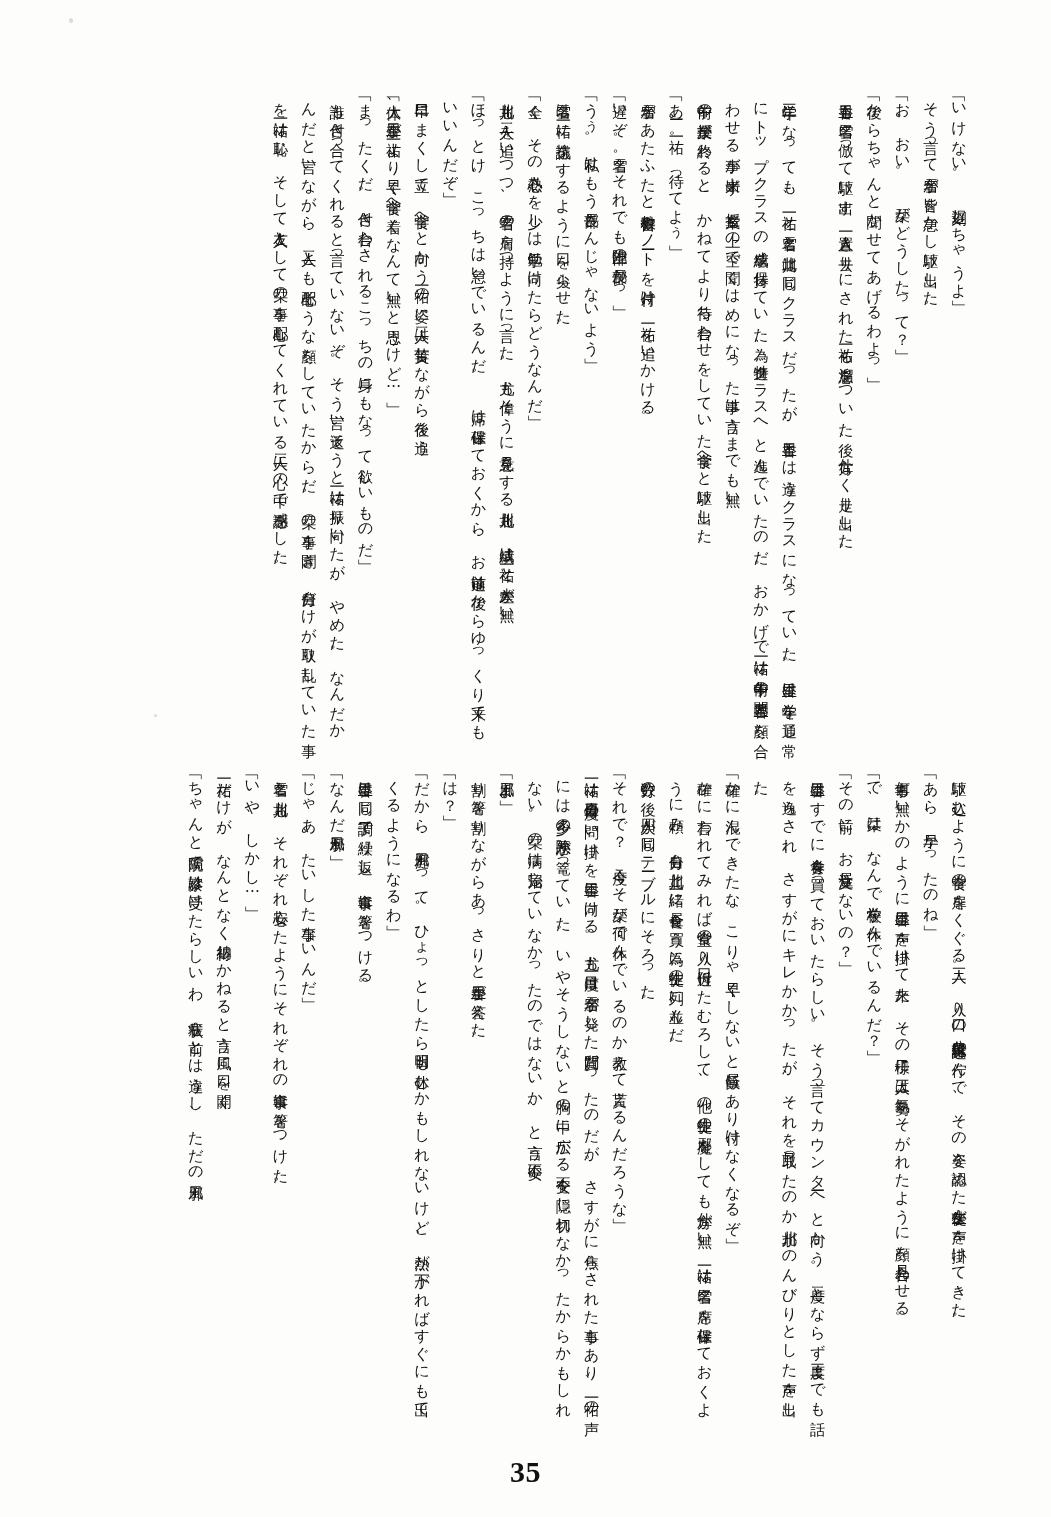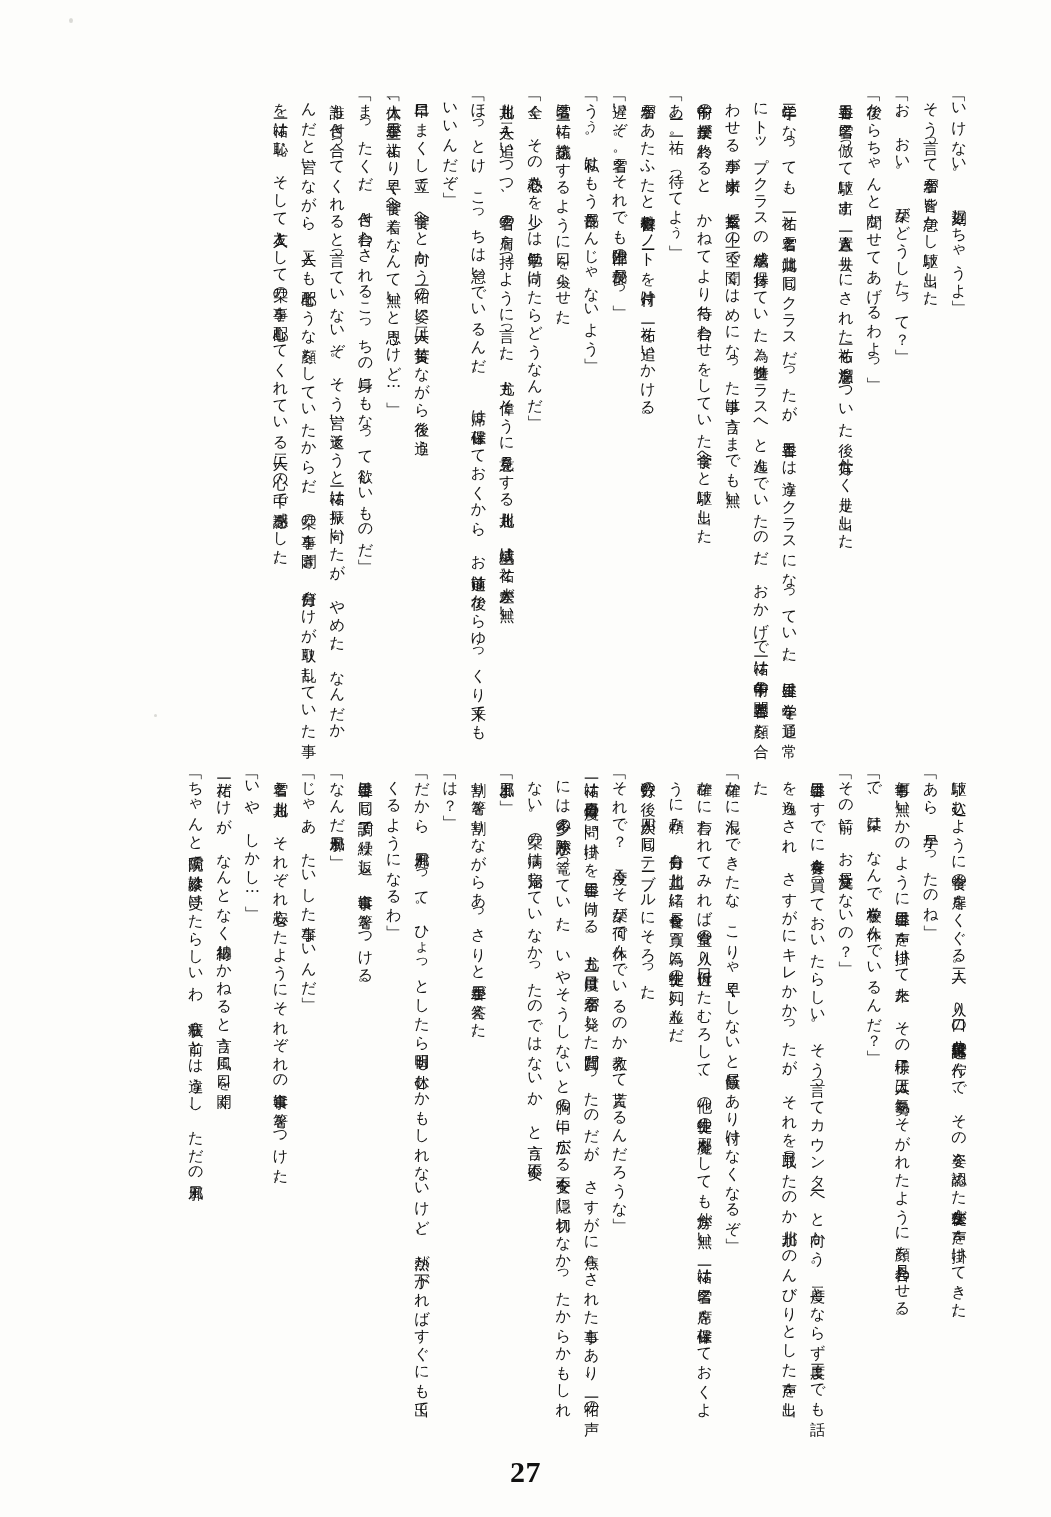--- a/index.html
+++ b/index.html
@@ -113,15 +113,15 @@
 「は？」
 「だから、風邪だって。ひょっとしたら明日も休むかもしれないけど、熱が下がればすぐにも出てくるようになるわ」
 香里は同じ調子で繰り返し、食事に箸をつける。
 「なんだ風邪か」
 「じゃあ、たいした事ないんだ」
 名雪と北川も、それぞれ安心したようにそれぞれの食事に箸をつけた。
 「いや、しかし…」
 祐一だけが、なんとなく納得しかねると言う風に口を開く。
 「ちゃんと病院で診察は受けたらしいわ。症状も前とは違うし、ただの風邪</div>
 
-  <div class="page-number">27</div>
+  <div class="page-number">35</div>
 
 </div>
 
 </body></html>

